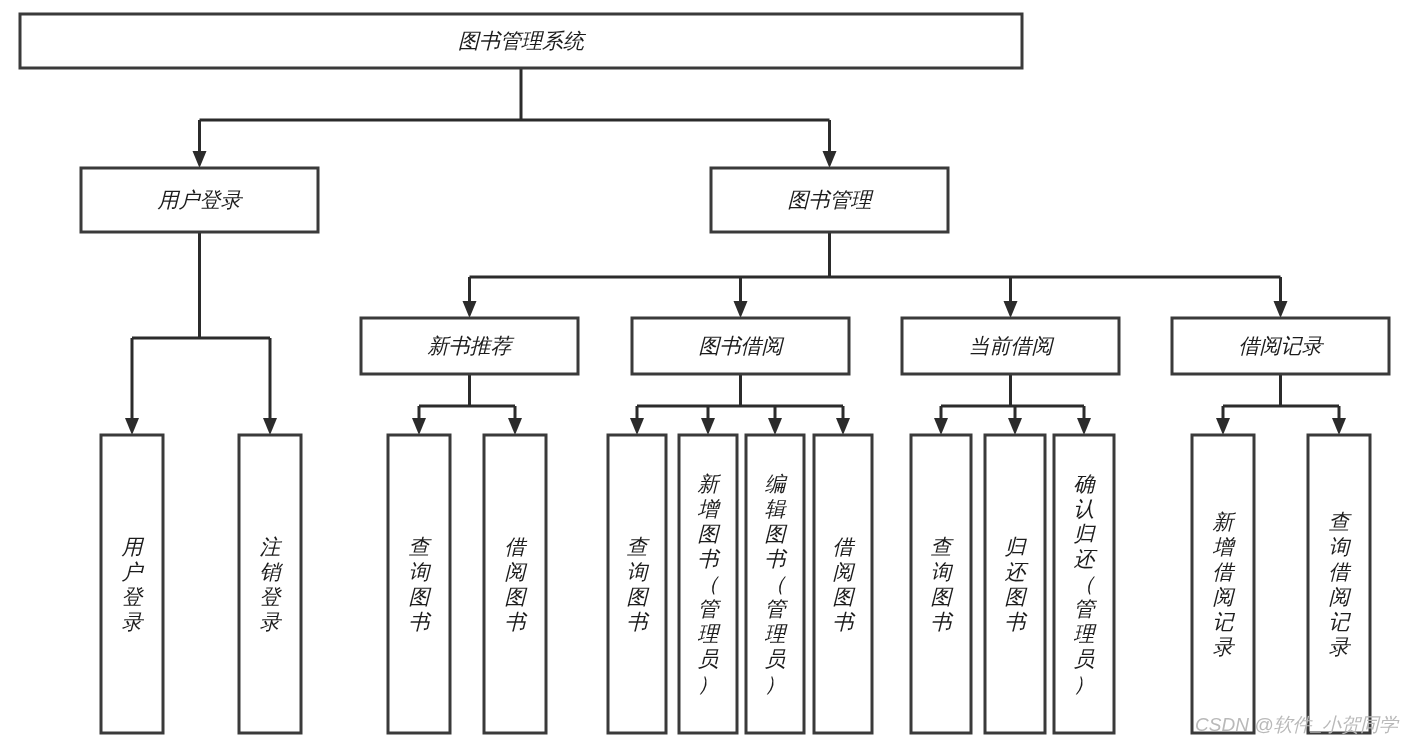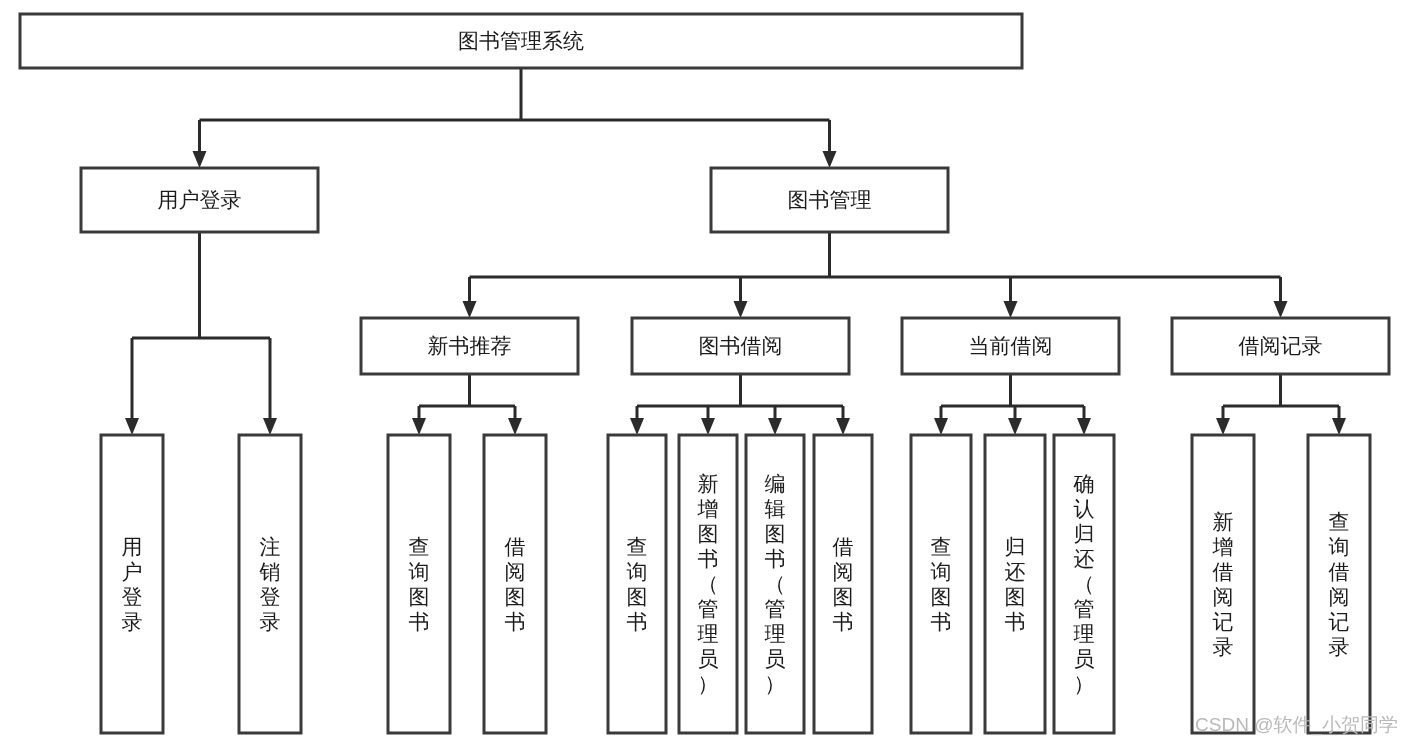--- a/index.html
+++ b/index.html
@@ -14,20 +14,21 @@
     font-family: "Liberation Sans", "DejaVu Sans", sans-serif;
     overflow: hidden;
     position: relative;
   }
   #diagram-root {
     position: absolute;
     left: 0;
     top: 0;
     width: 1405px;
     height: 747px;
+    font-style: italic;
   }
   svg.flowchart {
     display: block;
     width: 1405px;
     height: 747px;
     background: #ffffff;
   }
   .node-box {
     fill: #ffffff;
     stroke: #3a3a3a;

